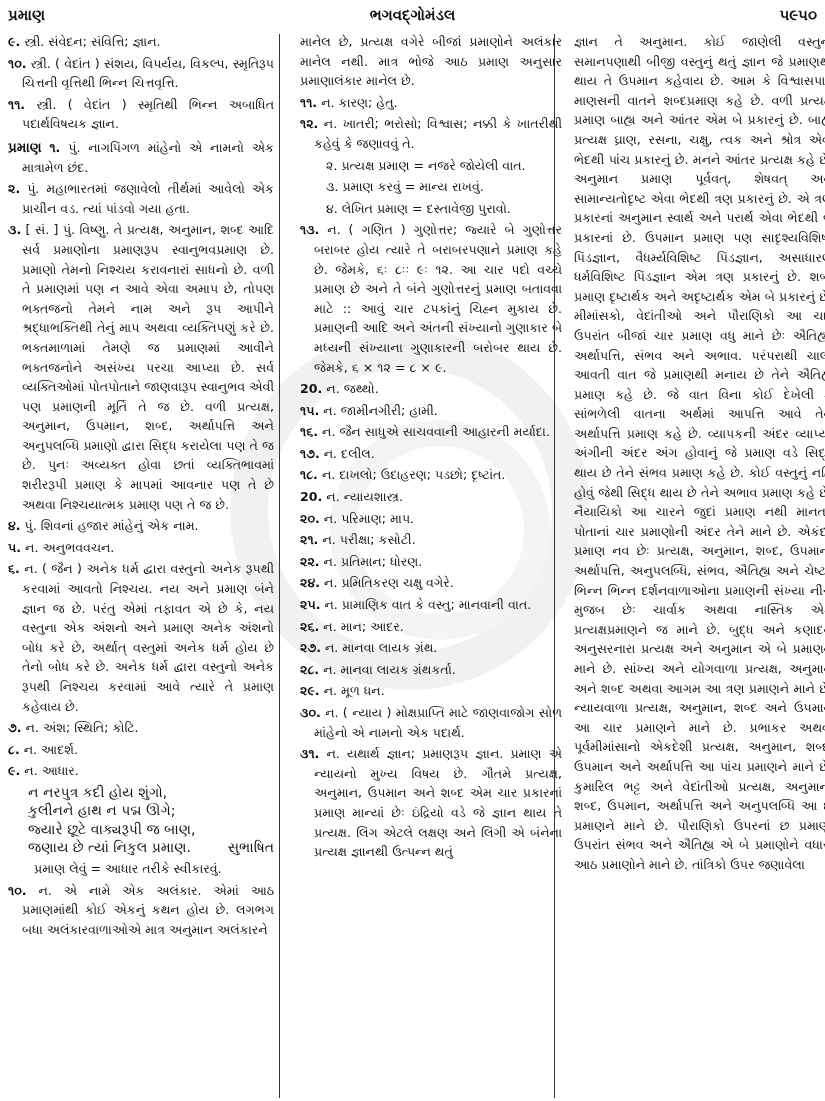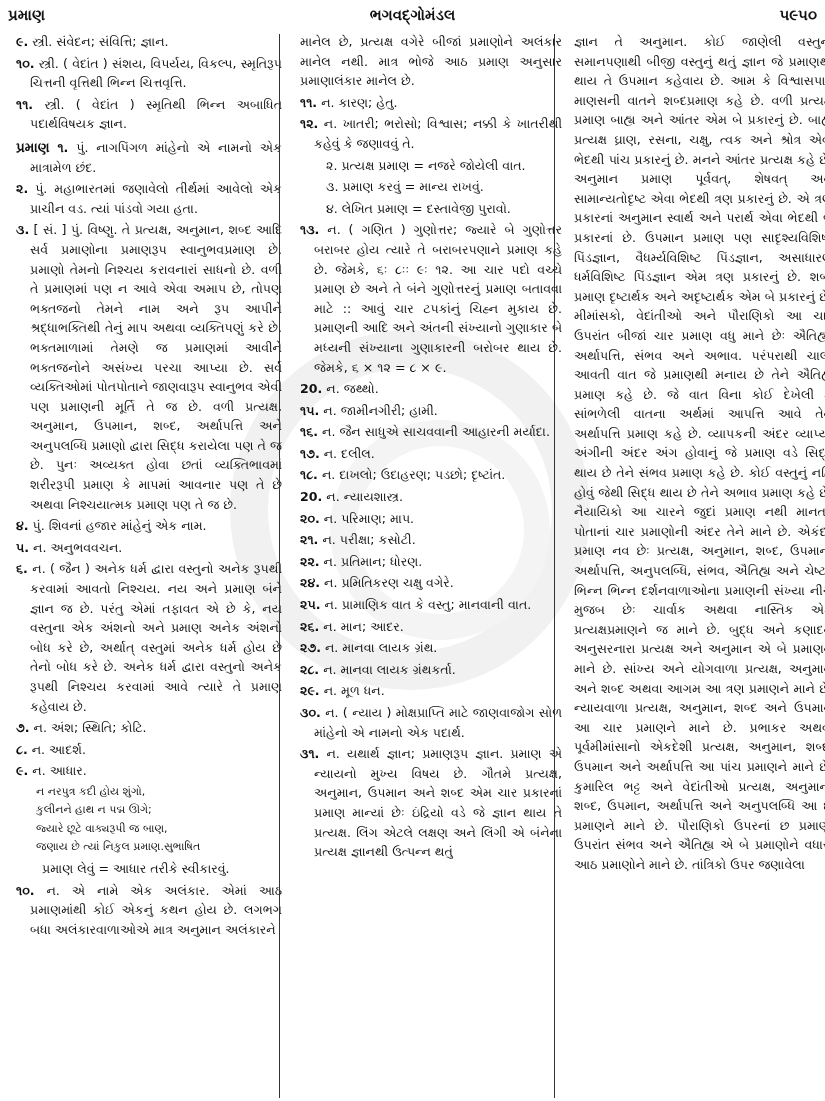--- a/index.html
+++ b/index.html
@@ -11,30 +11,30 @@
   }
   .watermark.w2 { left: 330px; top: 420px; width: 220px; height: 220px; border-width: 26px; border-color: #f4f4f4; }
   .page-header {
     position: absolute; top: 4px; left: 8px; right: 8px; height: 22px;
     display: flex; justify-content: space-between; align-items: center;
     font-weight: bold; font-size: 15px; z-index: 2;
   }
   .page-header .center { position: absolute; left: 50%; transform: translateX(-50%); }
   .columns { position: absolute; top: 32px; left: 8px; width: 812px; height: 1066px; z-index: 2; }
   .col { position: absolute; top: 0; height: 100%; overflow: hidden; font-size: 12.6px; line-height: 19.6px; text-align: justify; }
-  .col1 { left: 8px; width: 266px; }
+  .col1 { left: 0; width: 266px; }
   .col2 { left: 292px; width: 262px; }
   .col3 { left: 566px; width: 259px; }
   .divider { position: absolute; top: 2px; width: 1px; background: #333; height: 1064px; }
   .divider.d1 { left: 271px; }
   .divider.d2 { left: 546px; }
   .entry { margin-bottom: 2px; }
   .hang { padding-left: 14px; text-indent: -14px; }
   .indent { padding-left: 26px; }
-  .verse { padding-left: 20px; font-size: 11px; line-height: 18.5px; }
+  .verse { padding-left: 20px; font-size: 14px; line-height: 18.5px; }
   .num { font-weight: bold; }
   .head { font-weight: bold; font-size: 13.6px; }
   .gap { margin-top: 4px; }
 </style>
 </head>
 <body>
 
 <div class="watermark"></div>
 <div class="watermark w2"></div>
 
@@ -55,21 +55,21 @@
       <div class="entry hang"><span class="num">૪.</span> <span>પું. શિવનાં હજાર માંહેનું એક નામ.</span></div>
       <div class="entry hang"><span class="num">૫.</span> <span>ન. અનુભવવચન.</span></div>
       <div class="entry hang"><span class="num">૬.</span> <span>ન. ( જૈન ) અનેક ધર્મ દ્વારા વસ્તુનો અનેક રૂપથી કરવામાં આવતો નિશ્ચય. નય અને પ્રમાણ બંને જ્ઞાન જ છે. પરંતુ એમાં તફાવત એ છે કે, નય વસ્તુના એક અંશનો અને પ્રમાણ અનેક અંશનો બોધ કરે છે, અર્થાત્ વસ્તુમાં અનેક ધર્મ હોય છે તેનો બોધ કરે છે. અનેક ધર્મ દ્વારા વસ્તુનો અનેક રૂપથી નિશ્ચય કરવામાં આવે ત્યારે તે પ્રમાણ કહેવાય છે.</span></div>
       <div class="entry hang"><span class="num">૭.</span> <span>ન. અંશ; સ્થિતિ; કોટિ.</span></div>
       <div class="entry hang"><span class="num">૮.</span> <span>ન. આદર્શ.</span></div>
       <div class="entry hang"><span class="num">૯.</span> <span>ન. આધાર.</span></div>
       <div class="entry">
         <div class="verse">ન નરપુત્ર કદી હોય શુંગો,</div>
         <div class="verse">કુલીનને હાથ ન પદ્મ ઊગે;</div>
         <div class="verse">જ્યારે છૂટે વાક્યરૂપી જ બાણ,</div>
-        <div class="verse" style="display: flex; ">
+        <div class="verse" style="display: flex; justify-content: space-between;">
           <span>જણાય છે ત્યાં નિકુલ પ્રમાણ.</span>
           <span>સુભાષિત</span>
         </div>
       </div>
       <div class="entry indent">પ્રમાણ લેવું = આધાર તરીકે સ્વીકારવું.</div>
       <div class="entry hang"><span class="num">૧૦.</span> <span>ન. એ નામે એક અલંકાર. એમાં આઠ પ્રમાણમાંથી કોઈ એકનું કથન હોય છે. લગભગ બધા અલંકારવાળાઓએ માત્ર અનુમાન અલંકારને</span></div>
     </div>
   <div class="divider d1"></div>
   <div class="col col2" id="col2">
       <div class="entry">માનેલ છે, પ્રત્યક્ષ વગેરે બીજાં પ્રમાણોને અલંકાર માનેલ નથી. માત્ર ભોજે આઠ પ્રમાણ અનુસાર પ્રમાણાલંકાર માનેલ છે.</div>

